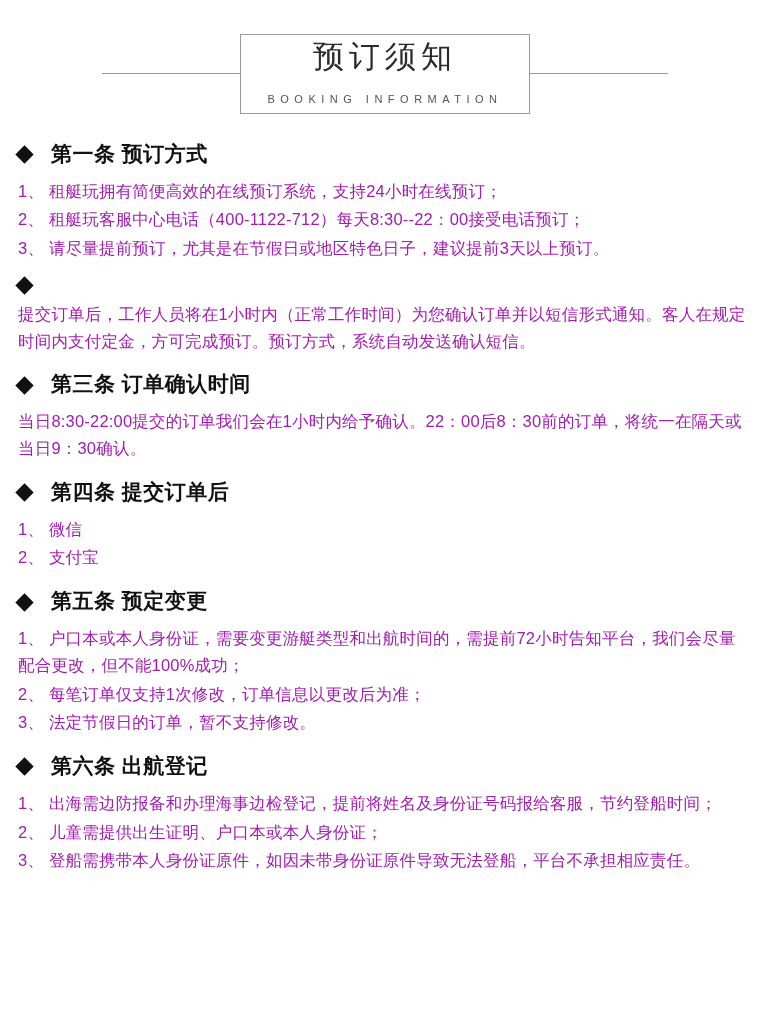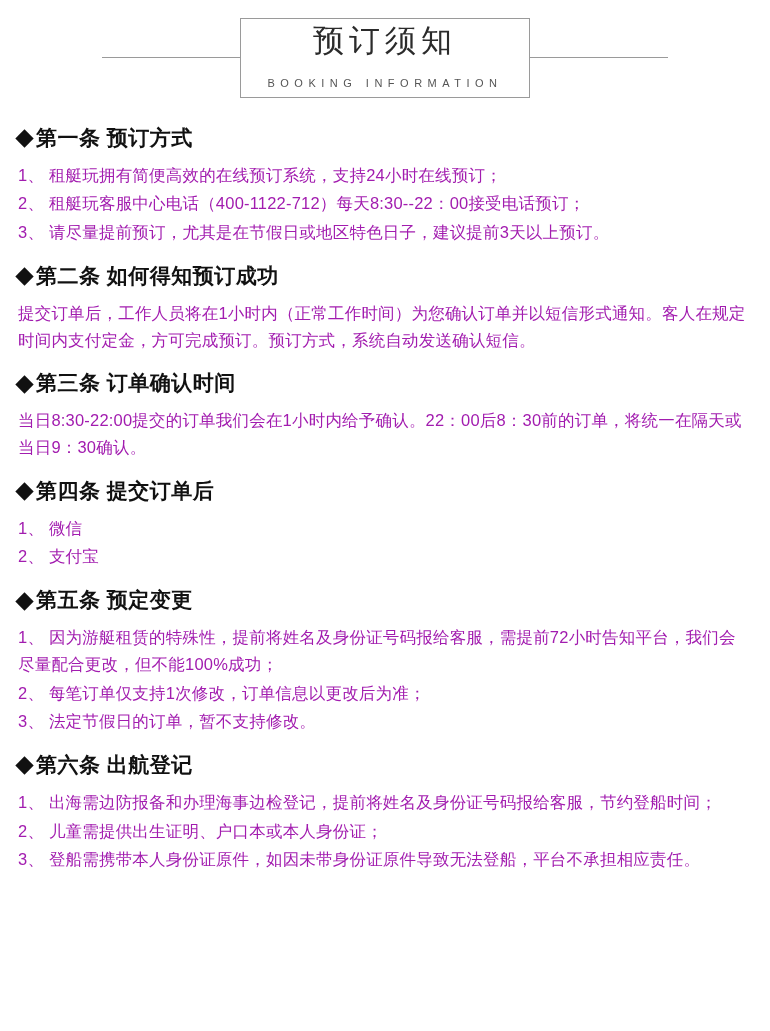--- a/index.html
+++ b/index.html
@@ -11,21 +11,21 @@
     min-height: 1031px;
     background: #ffffff;
     font-family: "Liberation Sans", "DejaVu Sans", sans-serif;
     color: #1a1a1a;
     -webkit-font-smoothing: antialiased;
   }
   .page {
     width: 770px;
     min-height: 1031px;
     box-sizing: border-box;
-    padding: 14px 14px 6px 14px;
+    padding: 30px 14px 6px 14px;
     position: relative;
   }
 
   
   .doc-header {
     text-align: center;
     padding-top: 4px;
     padding-bottom: 10px;
   }
   .title-row {
@@ -68,21 +68,21 @@
   }
 
   
   .section {
     margin: 0 0 6px 0;
     padding: 0 4px;
   }
   .section-heading {
     display: flex;
     align-items: center;
-    gap: 5px;
+    gap: 20px;
     font-size: 21px;
     font-weight: 700;
     color: #111;
     margin: 16px 0 10px 0;
     letter-spacing: 0.5px;
   }
   .diamond-icon {
     display: inline-block;
     width: 13px;
     height: 13px;
@@ -159,21 +159,20 @@
           <span class="num">3、</span>
           <span class="li-text">请尽量提前预订，尤其是在节假日或地区特色日子，建议提前3天以上预订。</span>
         </li>
       </ol>
     </div>
   </div>
 
   <div class="section">
     <div class="section-heading">
       <span class="diamond-icon"></span>
-      <span class="heading-text">第二条  如何得知预订成功</span>
     </div>
     <div class="section-body">
       <p class="para">提交订单后，工作人员将在1小时内（正常工作时间）为您确认订单并以短信形式通知。客人在规定时间内支付定金，方可完成预订。预订方式，系统自动发送确认短信。</p>
     </div>
   </div>
 
   <div class="section">
     <div class="section-heading">
       <span class="diamond-icon"></span>
       <span class="heading-text">第三条 订单确认时间</span>
@@ -204,21 +203,21 @@
 
   <div class="section">
     <div class="section-heading">
       <span class="diamond-icon"></span>
       <span class="heading-text">第五条 预定变更</span>
     </div>
     <div class="section-body">
       <ol class="numbered">
         <li>
           <span class="num">1、</span>
-          <span class="li-text">因为游艇租赁的特殊性，提前将姓名及身份证号码报给客服，需提前72小时告知平台，我们会尽量配合更改，但不能100%成功；</span>
+          <span class="li-text">户口本或本人身份证，需要变更游艇类型和出航时间的，需提前72小时告知平台，我们会尽量配合更改，但不能100%成功；</span>
         </li>
         <li>
           <span class="num">2、</span>
           <span class="li-text">每笔订单仅支持1次修改，订单信息以更改后为准；</span>
         </li>
         <li>
           <span class="num">3、</span>
           <span class="li-text">法定节假日的订单，暂不支持修改。</span>
         </li>
       </ol>

